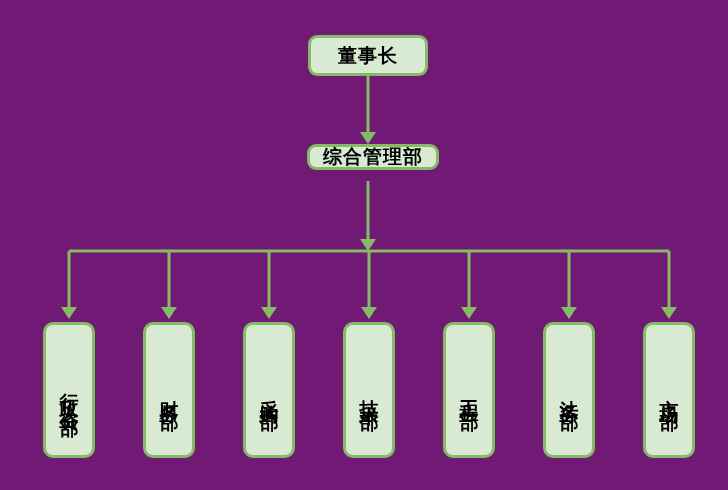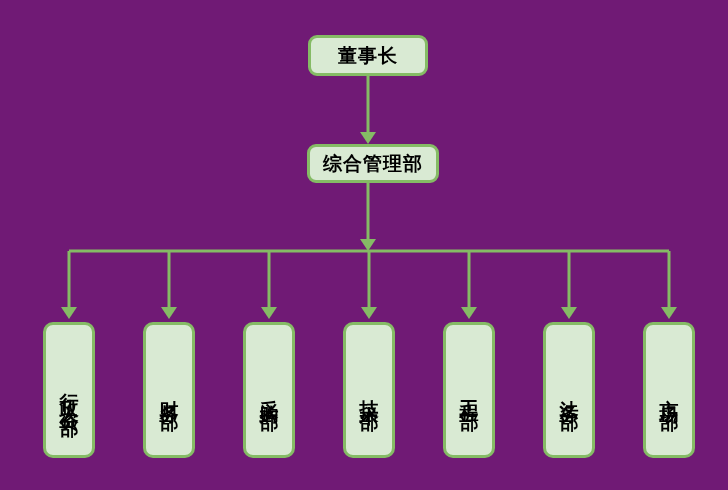--- a/index.html
+++ b/index.html
@@ -46,21 +46,21 @@
     font-weight: 700;
     text-align: center;
   }
 
   .node-h {
     border-radius: 9px;
     font-size: 19px;
     letter-spacing: 1px;
   }
   .node-chairman   { left: 308px; top: 35px;  width: 120px; height: 41px; }
-  .node-management { left: 307px; top: 144px; width: 132px; height: 39px; }
+  .node-management { left: 307px; top: 144px; width: 132px; height: 26px; }
 
   .node-dept {
     top: 322px;
     width: 52px;
     height: 136px;
     border-radius: 10px;
     font-size: 19px;
   }
   .node-dept .v-label {
     writing-mode: vertical-lr;

